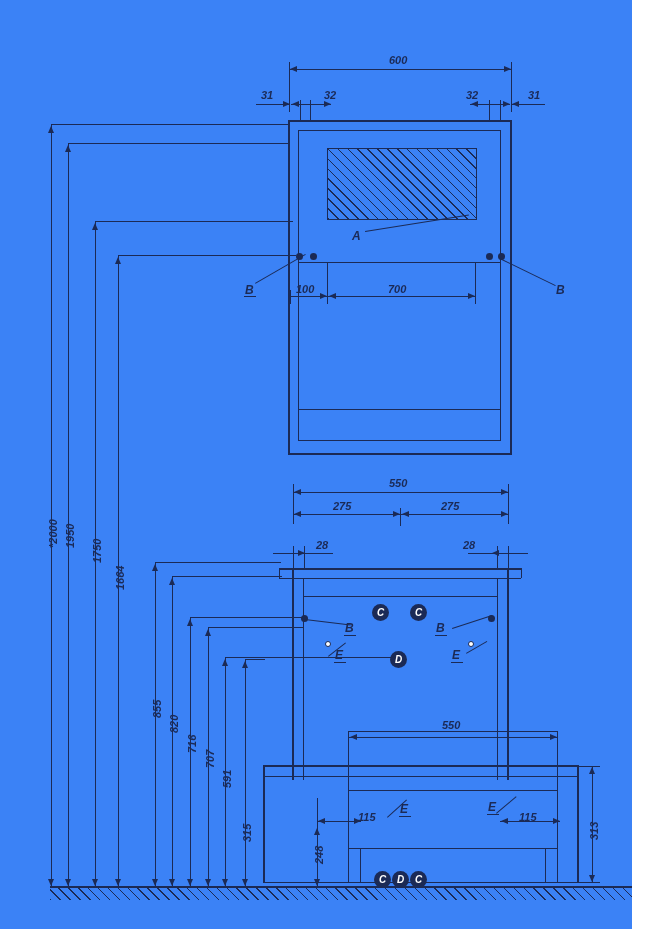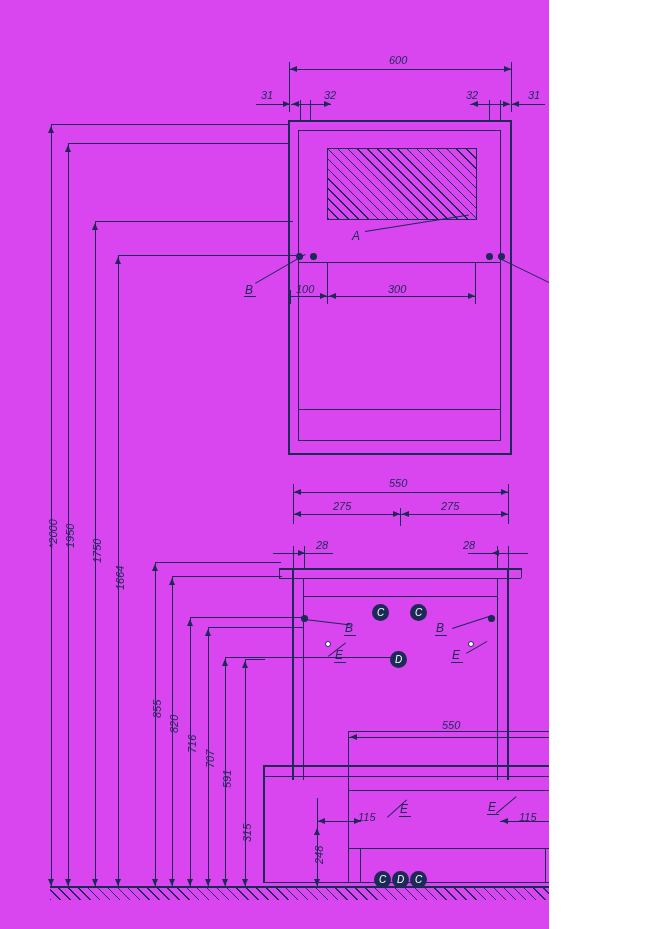--- a/index.html
+++ b/index.html
@@ -1,17 +1,17 @@
 <!DOCTYPE html>
 <html><head>
 <meta charset="utf-8">
 <style>
   html,body{margin:0;padding:0;background:#ffffff;}
   body{font-family:"Liberation Sans", sans-serif;}
-  #stage{position:relative;width:549px;height:929px;background:#d946ef;overflow:hidden;}
+  #stage{position:relative;width:632px;height:929px;background:#3b82f6;overflow:hidden;font-weight:bold;}
   .ln{position:absolute;background:#1b2a56;}
   .h{height:1px;}
   .v{width:1px;}
   .h2{height:2px;}
   .v2{width:2px;}
   .lbl{position:absolute;color:#1b2a56;font-size:11px;font-style:italic;white-space:nowrap;}
   .lblv{position:absolute;color:#1b2a56;font-size:11px;font-style:italic;white-space:nowrap;transform-origin:0 0;transform:rotate(-90deg);}
   .letter{position:absolute;color:#1b2a56;font-size:12px;font-style:italic;white-space:nowrap;}
   .dot{position:absolute;width:7px;height:7px;border-radius:50%;background:#1b2a56;}
   .odot{position:absolute;width:4px;height:4px;border-radius:50%;border:1px solid #1b2a56;background:#fff;}
@@ -83,21 +83,21 @@
   <div class="ln v" style="left:500px;top:100px;height:20px;"></div>
 
   <div class="ln h" style="left:290px;top:296px;width:186px;"></div>
   <div class="ln v" style="left:290px;top:290px;height:14px;"></div>
   <div class="ln v" style="left:327px;top:262px;height:42px;"></div>
   <div class="ln v" style="left:475px;top:262px;height:42px;"></div>
   <div class="arrH arrR" style="left:320px;top:293px;"></div>
   <div class="arrH arrL" style="left:329px;top:293px;"></div>
   <div class="arrH arrR" style="left:468px;top:293px;"></div>
   <div class="lbl" style="left:296px;top:283px;">100</div>
-  <div class="lbl" style="left:388px;top:283px;">300</div>
+  <div class="lbl" style="left:388px;top:283px;">700</div>
 
   <div class="ln h" style="left:365px;top:231px;width:105px;transform:rotate(-9deg);transform-origin:0 0;"></div>
   <div class="letter" style="left:352px;top:229px;">A</div>
 
   <div class="ln h" style="left:255px;top:283px;width:58px;transform:rotate(-30deg);transform-origin:0 0;"></div>
   <div class="letter" style="left:245px;top:283px;">B</div>
   <div class="ln h" style="left:244px;top:296px;width:12px;"></div>
 
   <div class="ln h" style="left:500px;top:258px;width:62px;transform:rotate(26deg);transform-origin:0 0;"></div>
   <div class="letter" style="left:556px;top:283px;">B</div>

